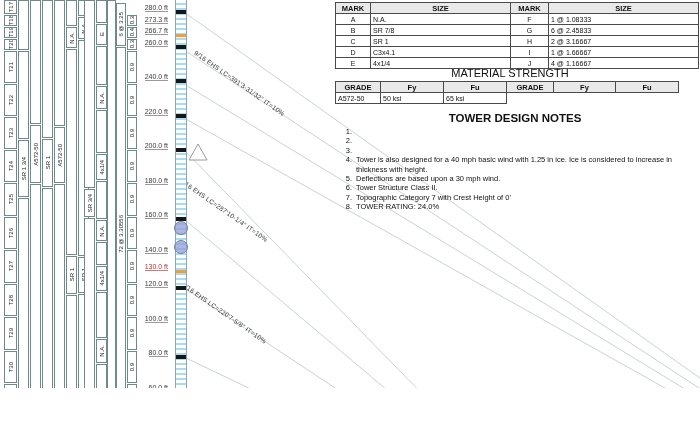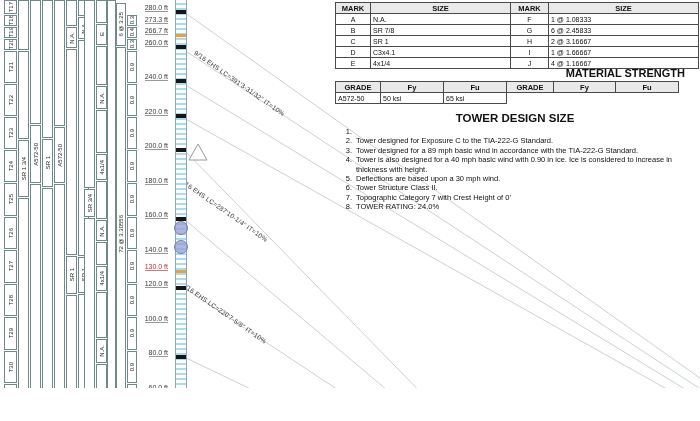--- a/index.html
+++ b/index.html
@@ -29,21 +29,21 @@
   .gcirc{position:absolute;width:14px;height:14px;border-radius:50%;background:rgba(150,162,214,0.78);border:1px solid #7080bb;z-index:4;box-sizing:border-box;}
   #antenna-triangle{position:absolute;z-index:4;}
 
   
   .dtable{border-collapse:collapse;table-layout:fixed;font-size:7px;color:#111;background:transparent;}
   .dtable th,.dtable td{border:1px solid #4a4a4a;height:10px;padding:0 2px;overflow:hidden;white-space:nowrap;text-align:left;}
   .dtable th{font-size:7.5px;font-weight:bold;text-align:center;background:#e9e9e9;}
   .dtable td.mark{text-align:center;}
   .dtable td.nob{border:none;background:transparent;}
   #bolt-table{position:absolute;left:335px;top:2px;z-index:5;}
-  #material-title{position:absolute;left:335px;top:67px;width:350px;text-align:right;font-weight:bold;font-size:11px;z-index:5;color:#111;}
+  #material-title{position:absolute;left:335px;top:67px;width:350px;text-align:center;font-weight:normal;font-size:11px;z-index:5;color:#111;}
   #material-table{position:absolute;left:335px;top:81px;z-index:5;}
   #notes-title{position:absolute;left:335px;top:112px;width:360px;text-align:center;font-weight:bold;font-size:11.5px;z-index:5;color:#111;}
   #notes{position:absolute;left:338px;top:127px;width:358px;z-index:5;}
   .note{display:flex;font-size:7.5px;line-height:9.4px;color:#111;}
   .note .n{width:14px;text-align:right;margin-right:4px;flex:none;}
 </style>
 </head>
 <body>
 
 <div id="canvas">
@@ -334,37 +334,35 @@
           <td>A572-50</td>
           <td>50 ksi</td>
           <td>65 ksi</td>
           <td class="nob"></td>
           <td class="nob"></td>
           <td class="nob"></td>
         </tr>
       </tbody>
   </table>
 
-  <div id="notes-title">TOWER DESIGN SIZE</div>
+  <div id="notes-title">TOWER DESIGN NOTES</div>
 
   <div id="notes">
       <div class="note">
         <span class="n">1.</span>
       </div>
       <div class="note">
         <span class="n">2.</span>
-        <span>Tower designed for Exposure C to the TIA-222-G Standard.</span>
       </div>
       <div class="note">
         <span class="n">3.</span>
-        <span>Tower designed for a 89 mph basic wind in accordance with the TIA-222-G Standard.</span>
       </div>
       <div class="note">
         <span class="n">4.</span>
-        <span>Tower is also designed for a 40 mph basic wind with 0.90 in ice. Ice is considered to increase in thickness with height.</span>
+        <span>Tower is also designed for a 40 mph basic wind with 1.25 in ice. Ice is considered to increase in thickness with height.</span>
       </div>
       <div class="note">
         <span class="n">5.</span>
         <span>Deflections are based upon a 30 mph wind.</span>
       </div>
       <div class="note">
         <span class="n">6.</span>
         <span>Tower Structure Class II.</span>
       </div>
       <div class="note">

